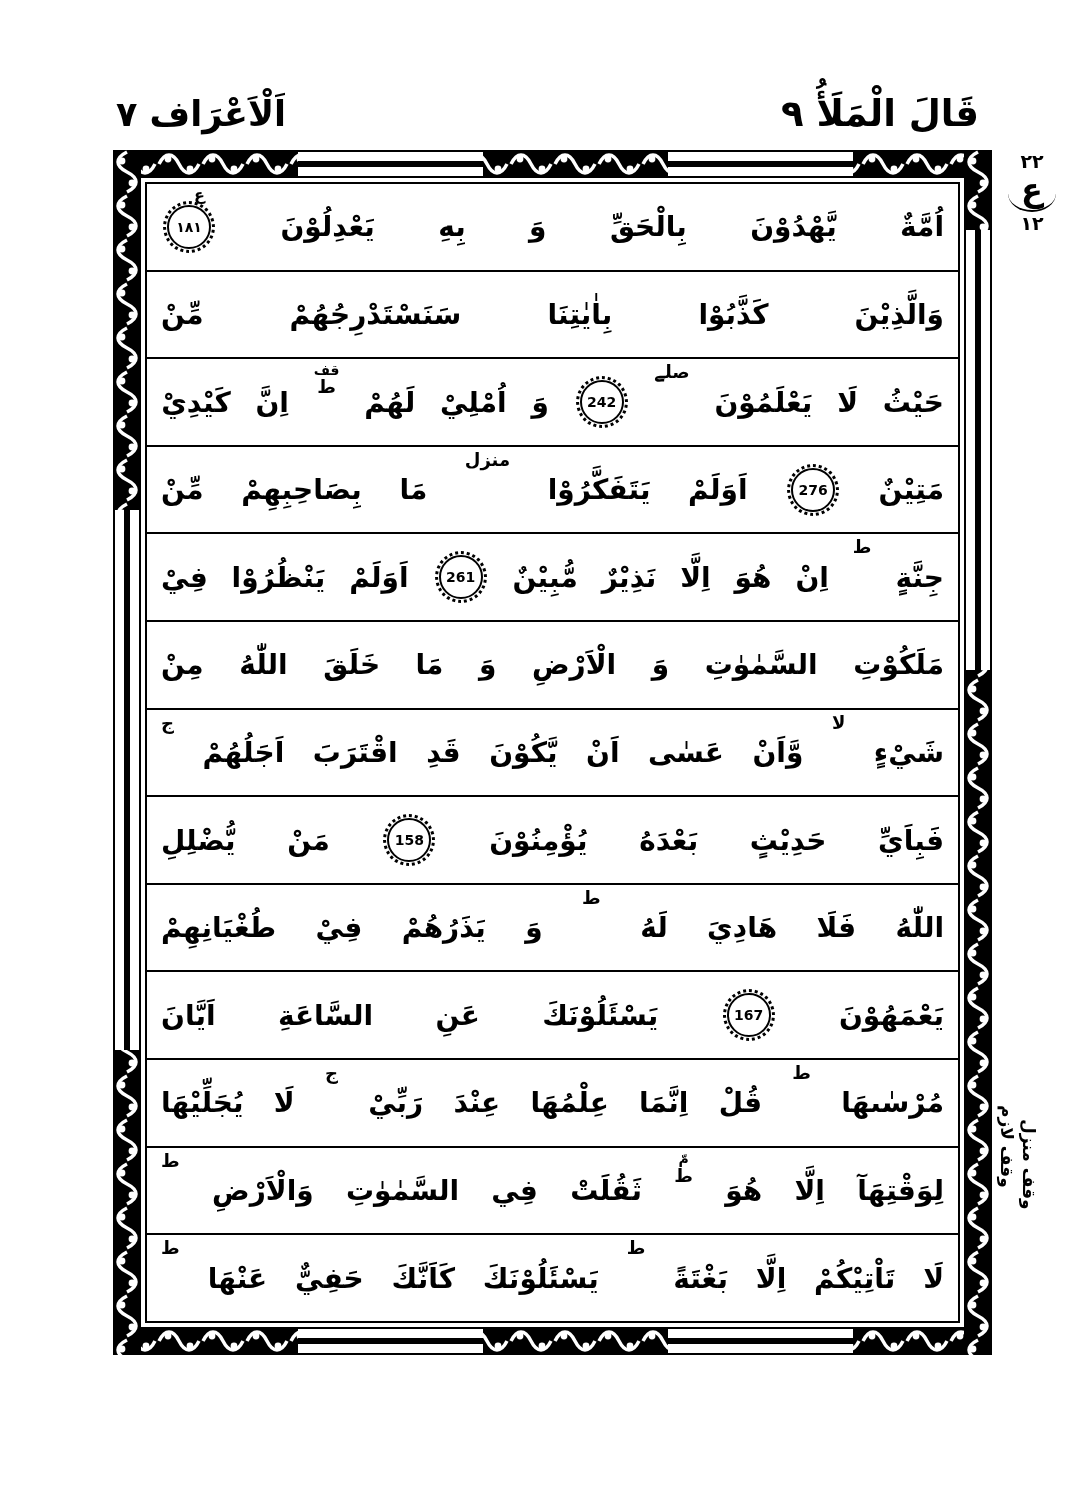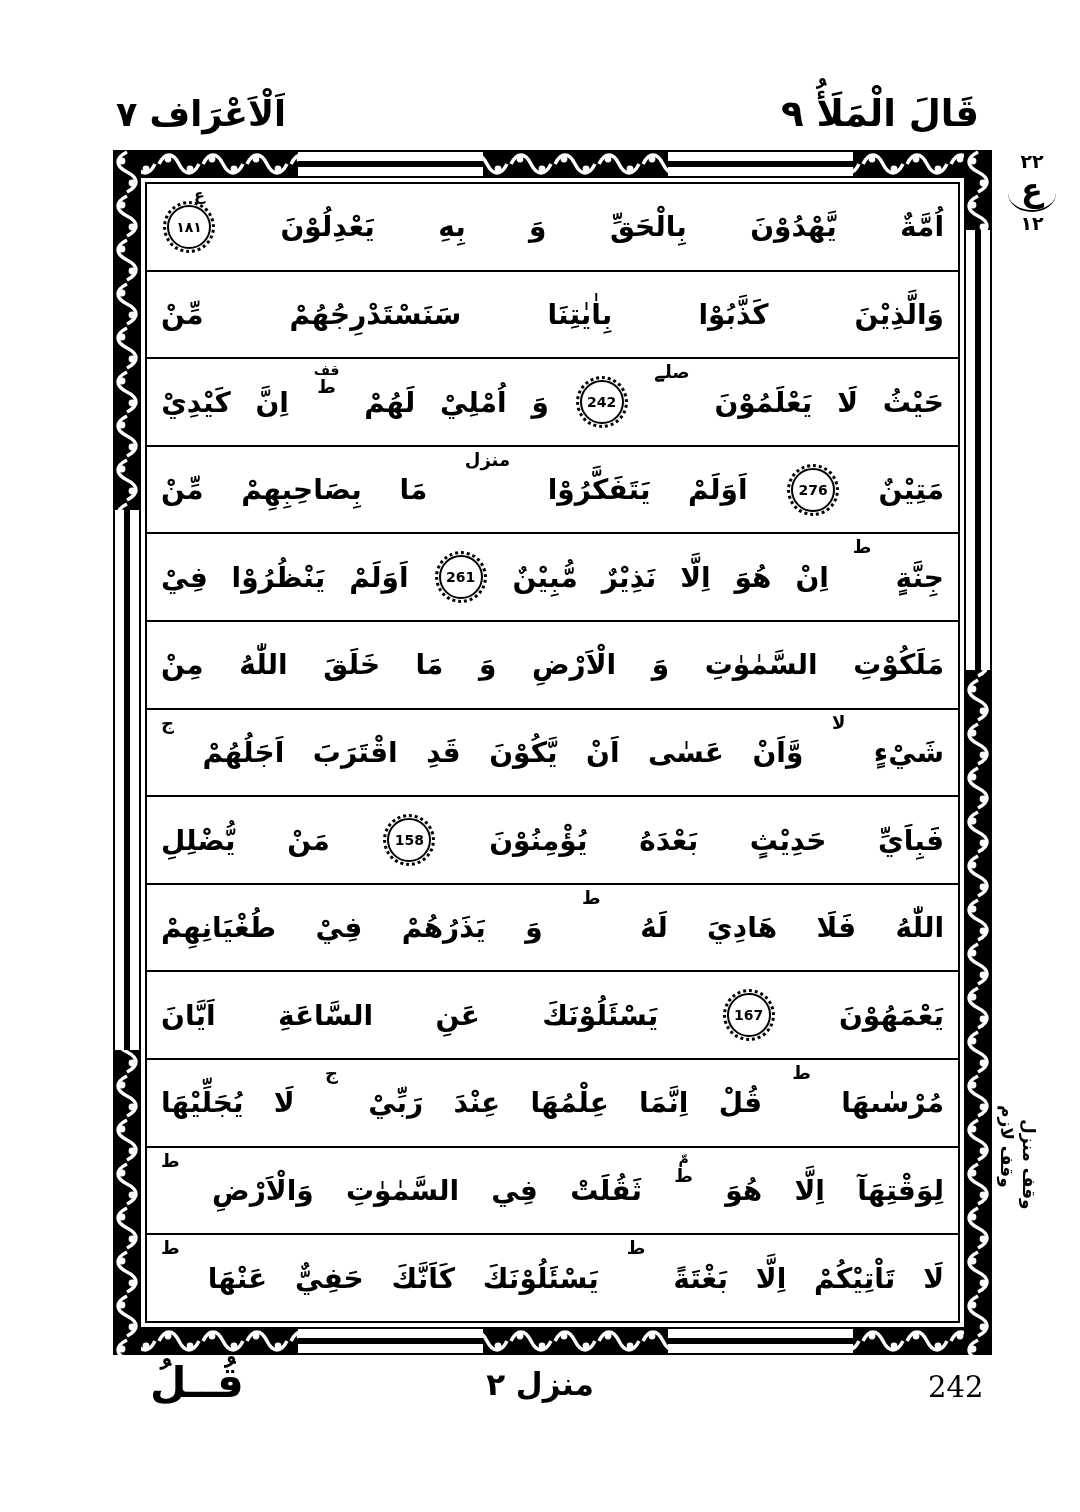--- a/index.html
+++ b/index.html
@@ -284,19 +284,14 @@
     <span class="n">٢٢</span>
     <span class="ain">ع</span>
     <span class="n">١٢</span>
   </div>
 
   <div class="waqf-notes">
     <span class="waqf-note">وقف لازم</span>
     <span class="waqf-note second">وقف منزل</span>
   </div>
 
-  <div class="ftr">
-    <div class="catchword">قُــلُ</div>
-    <div class="manzil">منزل ٢</div>
-    <div class="pg">242</div>
-  </div>
 
 </div>
 
 </body></html>

